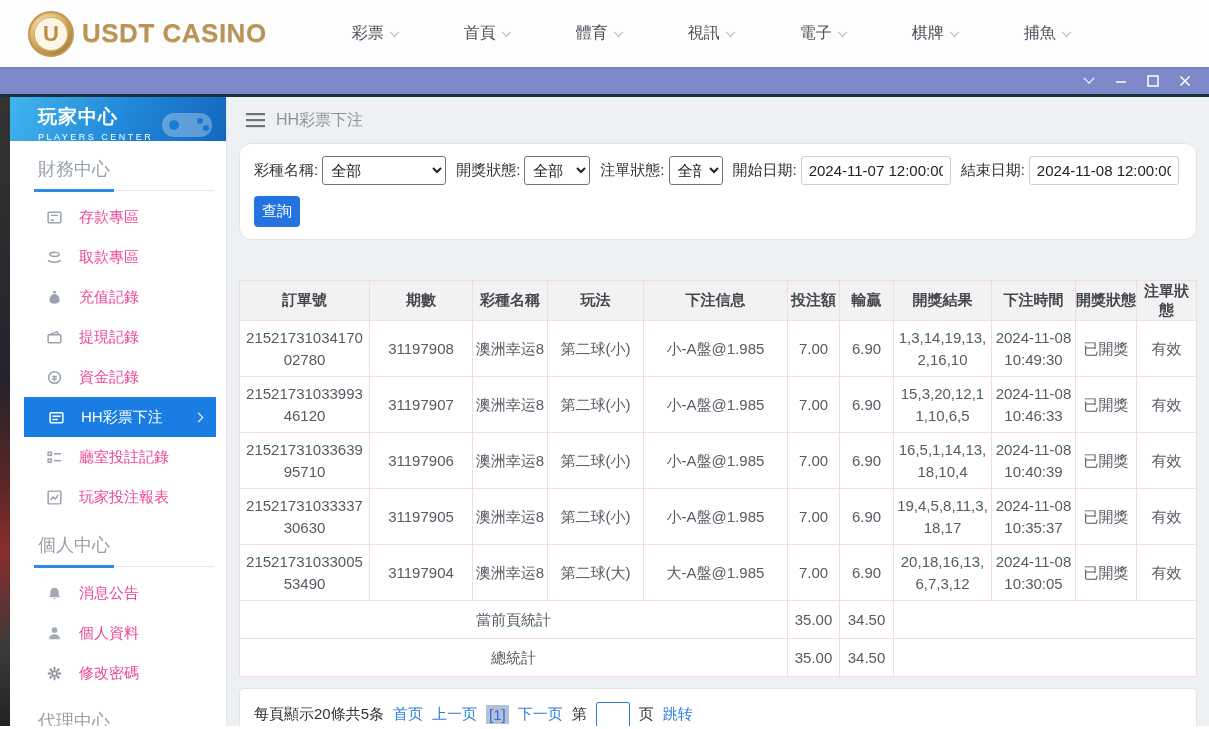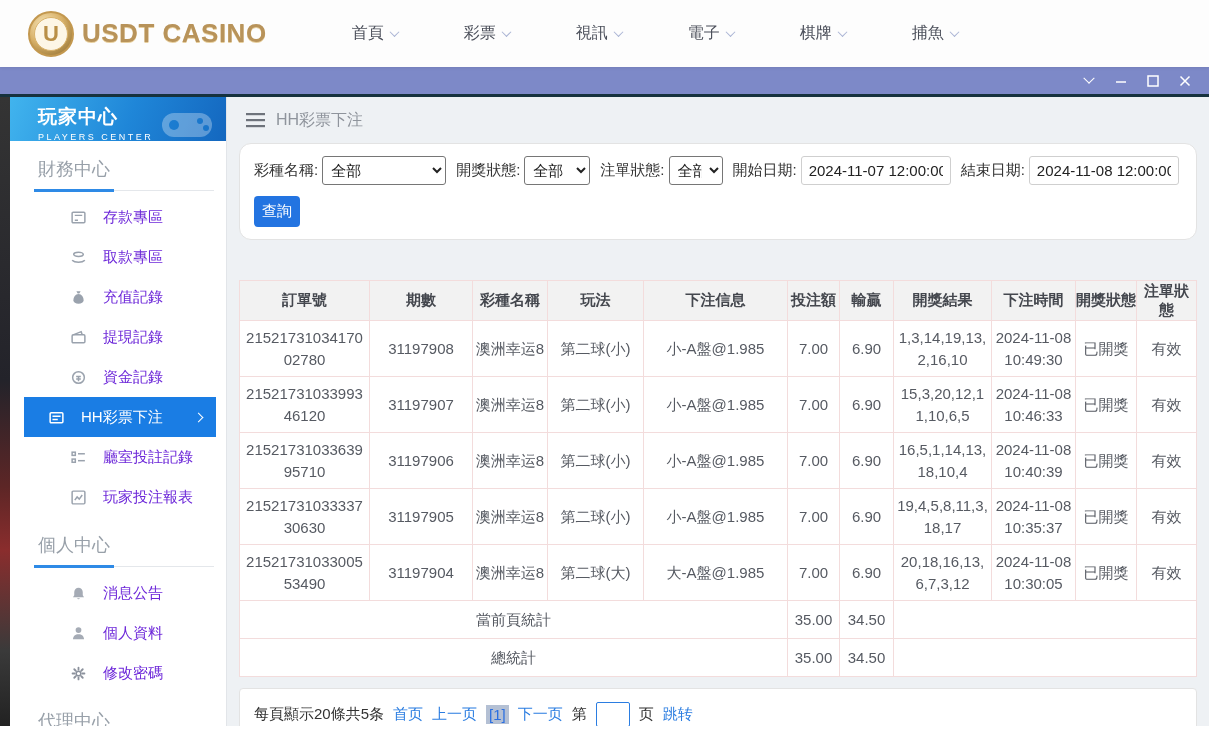--- a/index.html
+++ b/index.html
@@ -43,22 +43,22 @@
   
   .sb-header { height:44px; background:linear-gradient(110deg,#41b4ee 0%,#1f86d8 55%,#1467bf 100%);
     color:#fff; padding:7px 0 14px 28px; position:relative; }
   .sb-title { font-size:19px; font-weight:bold; letter-spacing:1px; }
   .sb-sub { font-size:9px; letter-spacing:2.5px; margin-top:2px; }
   .sb-pad { position:absolute; right:10px; top:8px; opacity:.3; }
   .section-title { font-size:18px; color:#98a0a9; padding:16px 0 0 28px; }
   .section-line { height:1px; background:#e4e7eb; margin:9px 12px 6px 24px; position:relative; }
   .section-line::before { content:""; position:absolute; left:0; top:-1px; width:80px; height:3px;
     background:#2e8ae6; }
-  .sb-item { height:40px; display:flex; align-items:center; gap:16px; padding-left:60px;
-    font-size:15px; color:#6d28d9; cursor:pointer; }
+  .sb-item { height:40px; display:flex; align-items:center; gap:16px; padding-left:36px;
+    font-size:15px; color:#ec4899; cursor:pointer; }
   .sb-item svg { flex:0 0 17px; }
   .sb-item.active { background:#1a7de4; color:#fff; margin:0 10px 0 14px; padding-left:24px;
     justify-content:flex-start; position:relative; }
   .sb-item.active .chev-r { position:absolute; right:14px; width:7px; height:7px;
     border-right:1.7px solid #fff; border-bottom:1.7px solid #fff; transform:rotate(-45deg); }
 
   
   .crumb { height:46px; display:flex; align-items:center; gap:11px; padding-left:7px;
     color:#8f949c; font-size:16px; }
 
@@ -103,25 +103,29 @@
 
 <header class="topnav">
   <div class="logo">
     <div class="coin">
       <div class="coin-inner">U</div>
     </div>
     <span class="brand">USDT CASINO</span>
   </div>
   <nav class="navitems">
     <div class="navitem">
+        <span>彩票</span>
+        <span class="chev"></span>
+      </div>
+    <div class="navitem">
         <span>首頁</span>
         <span class="chev"></span>
       </div>
     <div class="navitem">
-        <span>彩票</span>
+        <span>體育</span>
         <span class="chev"></span>
       </div>
     <div class="navitem">
         <span>視訊</span>
         <span class="chev"></span>
       </div>
     <div class="navitem">
         <span>電子</span>
         <span class="chev"></span>
       </div>

